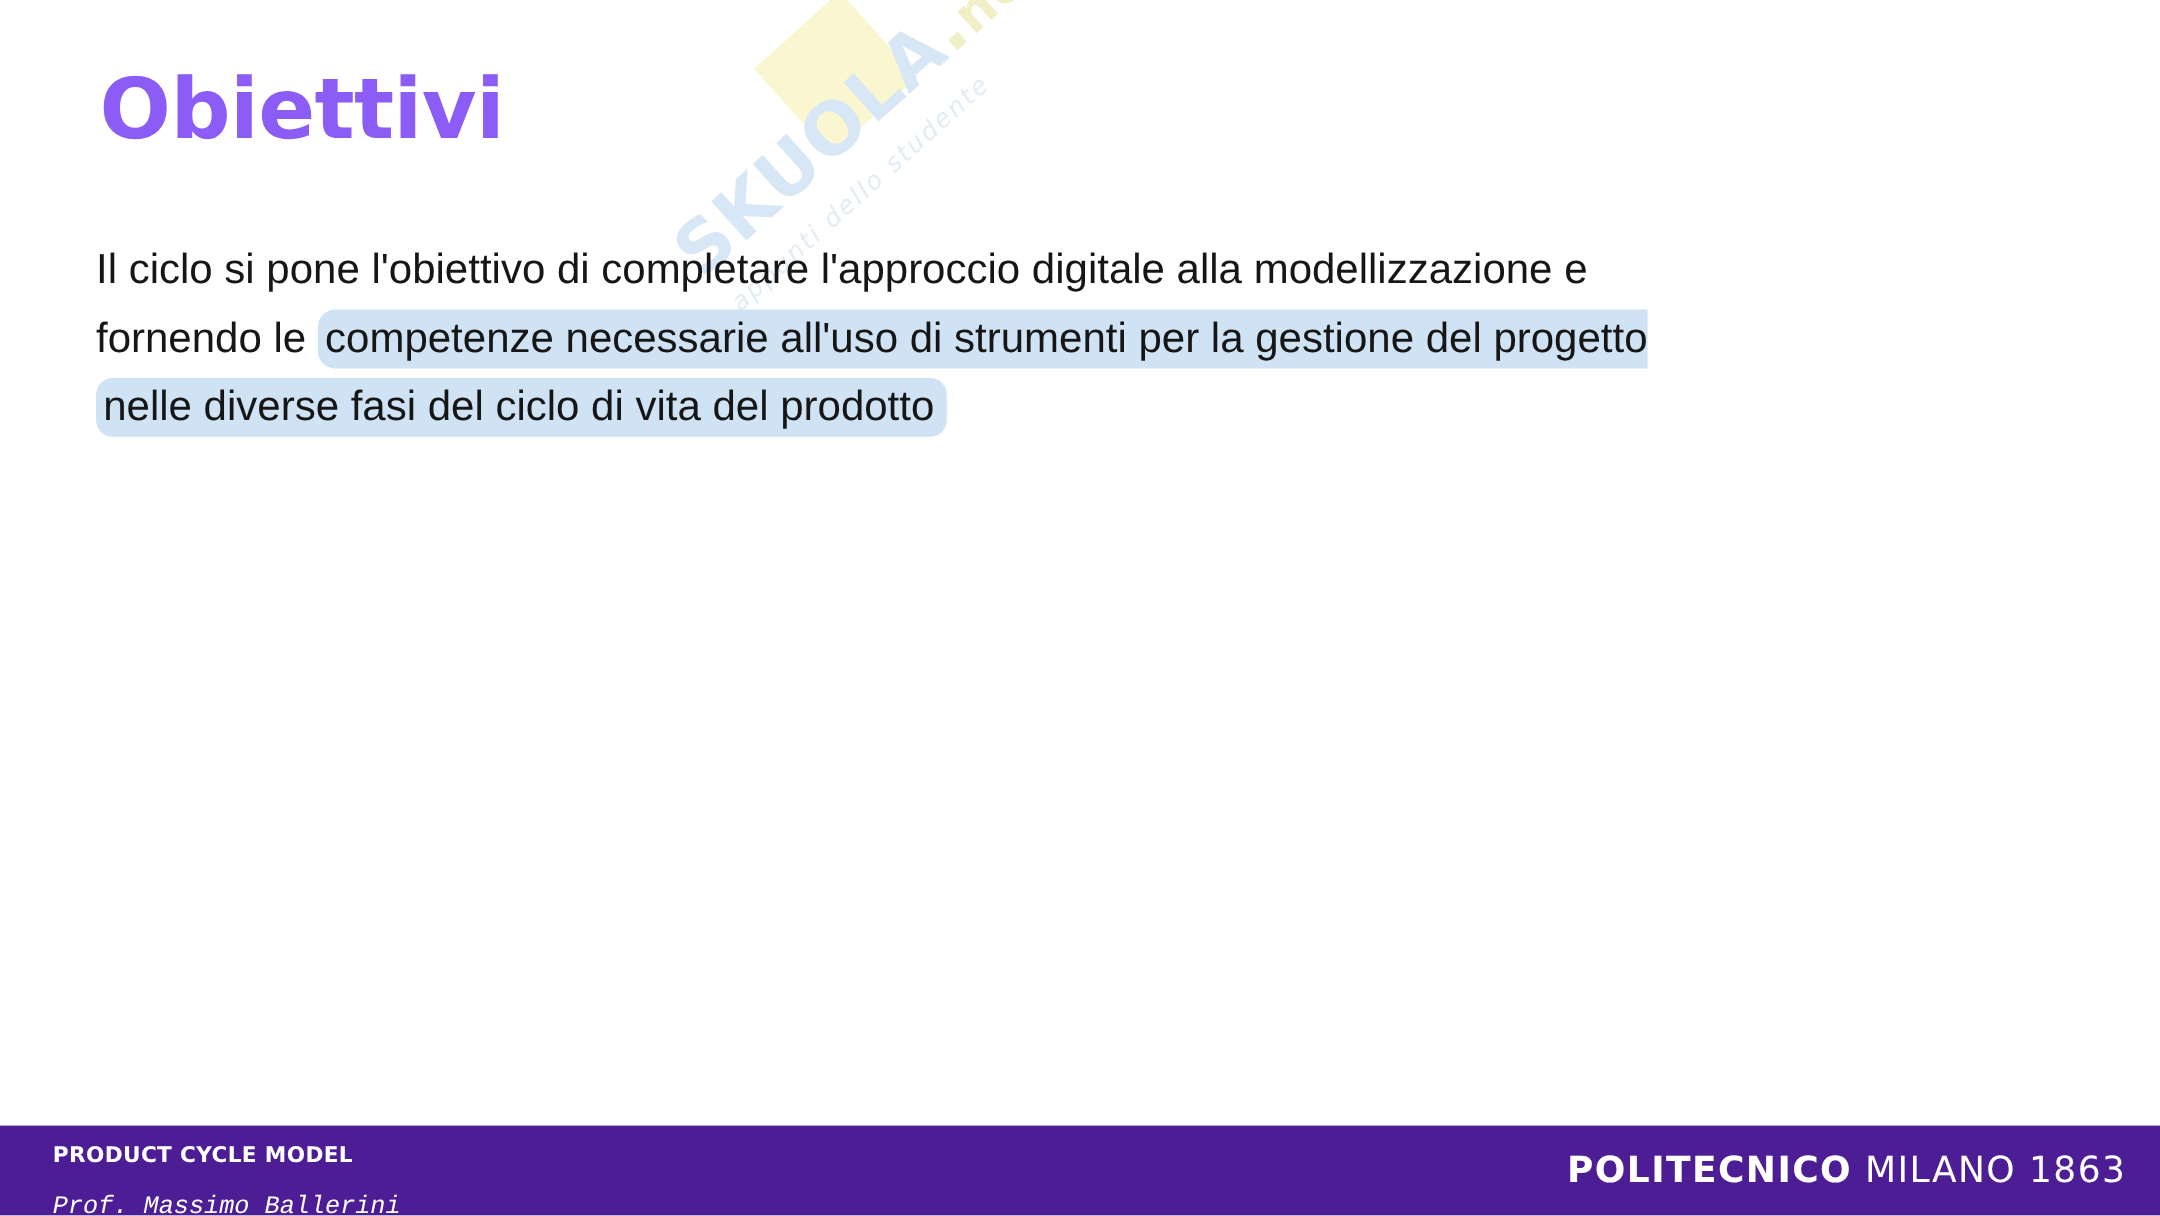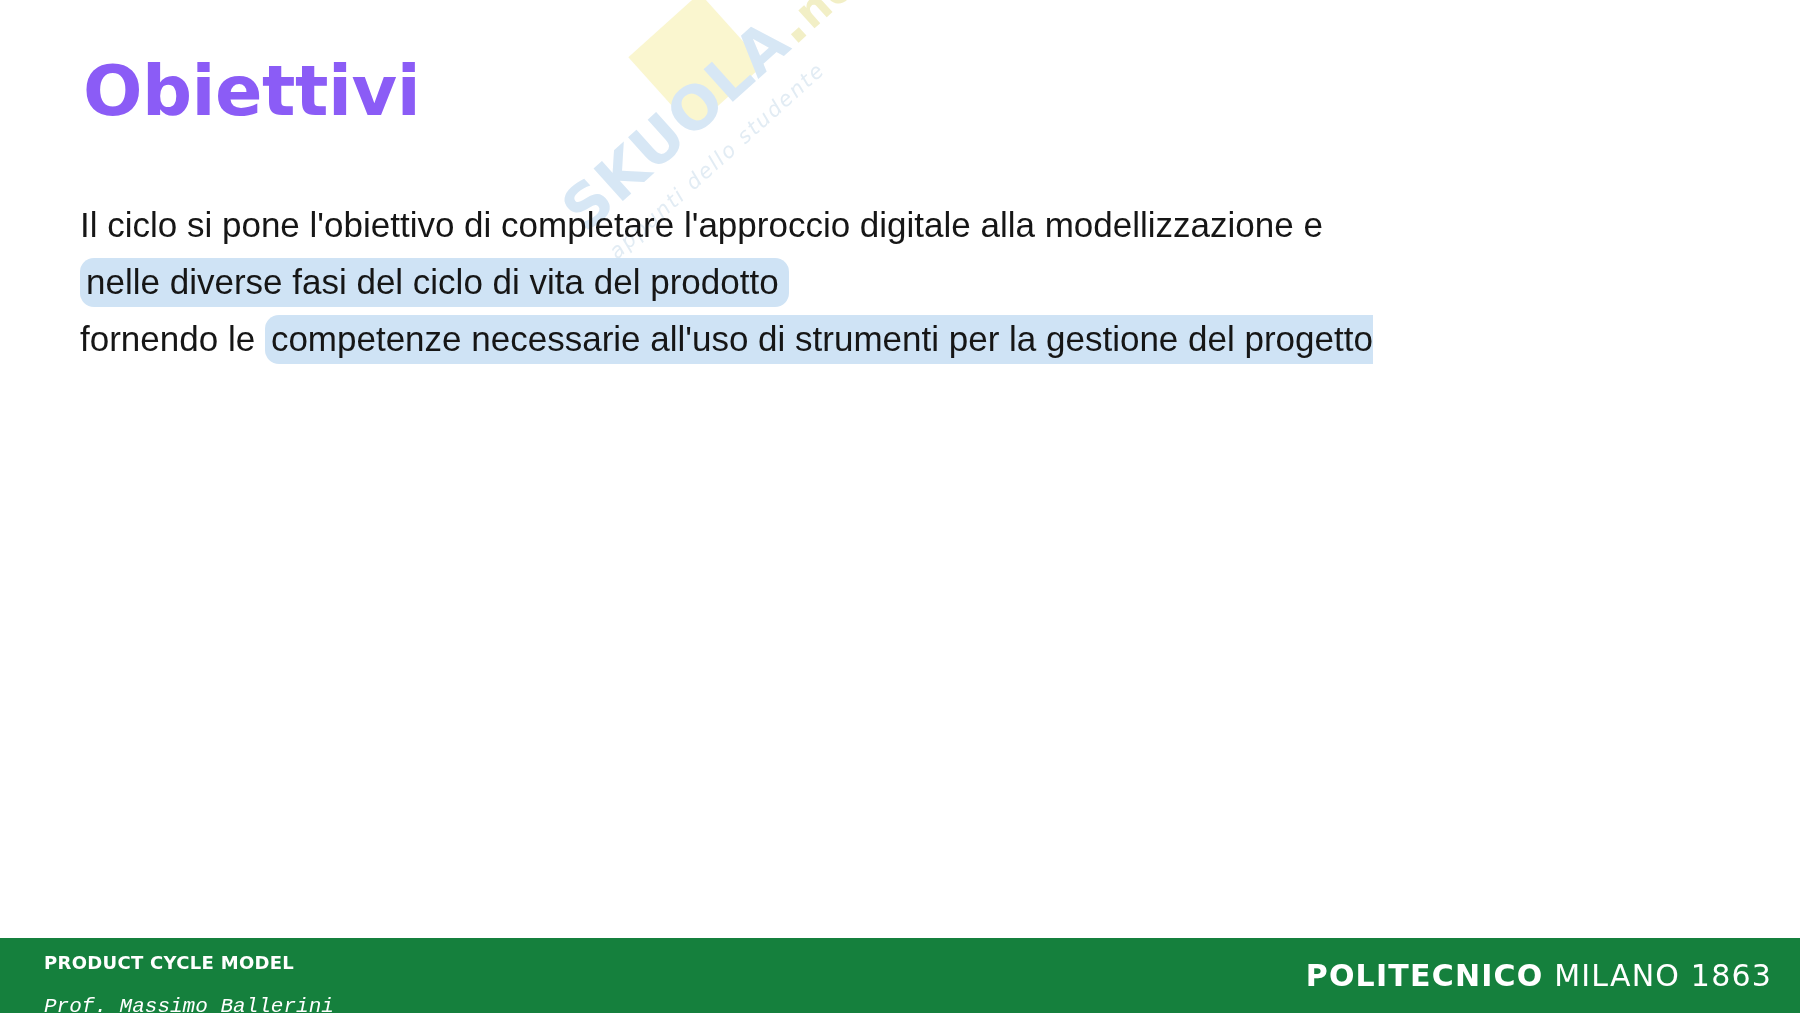--- a/index.html
+++ b/index.html
@@ -122,21 +122,21 @@
     padding-right: 10px;
   }
 
   
   #footer {
     position: absolute;
     left: 0;
     right: 0;
     bottom: 0;
     height: 75px;
-    background: #15803d;
+    background: #4c1d95;
     z-index: 4;
   }
   #footer-left {
     position: absolute;
     left: 44px;
     top: 14px;
     color: #ffffff;
   }
   #footer-course {
     font-family: "DejaVu Sans", sans-serif;
@@ -179,24 +179,24 @@
     <div class="wm-tag">appunti dello studente</div>
   </div>
 
   <div id="title">Obiettivi</div>
 
   <div id="body-text">
     <div class="line">
       <span>Il ciclo si pone l'obiettivo di completare l'approccio digitale alla modellizzazione e</span>
     </div>
     <div class="line">
+      <span>fornendo le </span><span class="hl hl-start">competenze necessarie all'uso di strumenti per la gestione del progetto</span>
+    </div>
+    <div class="line">
       <span class="hl hl-start hl-end">nelle diverse fasi del ciclo di vita del prodotto</span>
-    </div>
-    <div class="line">
-      <span>fornendo le </span><span class="hl hl-start">competenze necessarie all'uso di strumenti per la gestione del progetto</span>
     </div>
   </div>
 
   <div id="footer">
     <div id="footer-left">
       <div id="footer-course">PRODUCT CYCLE MODEL</div>
       <div id="footer-prof">Prof. Massimo Ballerini</div>
     </div>
     <div id="footer-logo">
       <span class="logo-strong">POLITECNICO</span><span class="logo-light"> MILANO 1863</span>

